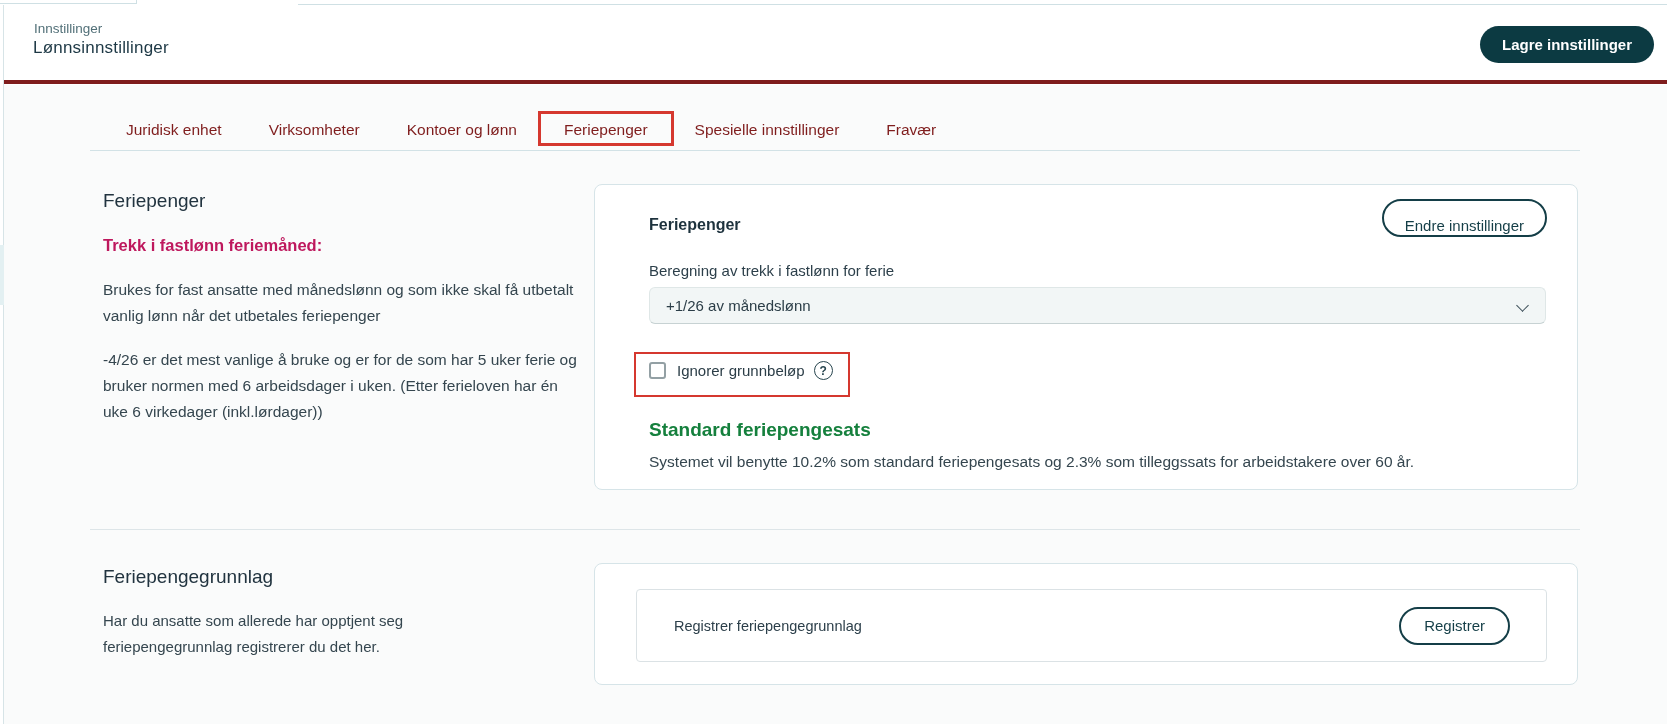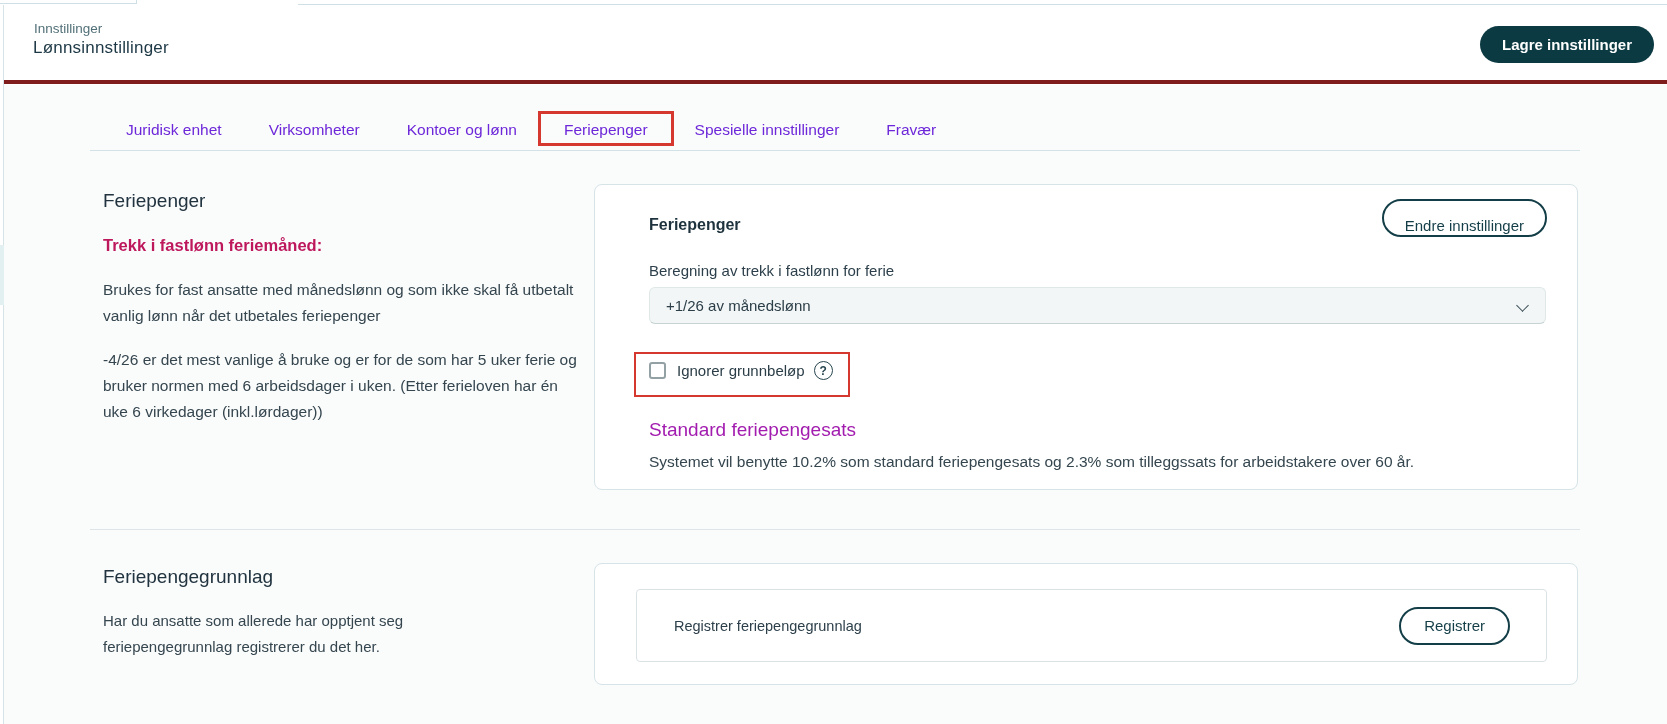--- a/index.html
+++ b/index.html
@@ -25,21 +25,21 @@
   .page-title { position: absolute; left: 29px; top: 33px; font-size: 17px; font-weight: 400; color: #1d3845; letter-spacing: 0.2px; }
   .save-btn { position: absolute; right: 13px; top: 21px; height: 37px; padding: 0 22px;
               background: #0c3a42; color: #ffffff; border: none; border-radius: 19px;
               font-family: inherit; font-size: 15px; font-weight: 700; cursor: pointer; }
 
   
   .content-bg { position: absolute; left: 4px; right: 0; top: 85px; bottom: 0; background: #fafbfb; }
 
   
   .tabs { position: absolute; left: 126px; top: 110px; height: 40px; display: flex; align-items: center; gap: 47px; }
-  .tab { font-size: 15.5px; color: #6d28d9; cursor: pointer; white-space: nowrap; position: relative; }
+  .tab { font-size: 15.5px; color: #7f1d1d; cursor: pointer; white-space: nowrap; position: relative; }
   .tabs-underline { position: absolute; left: 90px; top: 150px; width: 1490px; height: 1px; background: #d2e2e6; }
   .tab-annotation { position: absolute; left: -26px; right: -26px; top: -10px; bottom: -7px;
                     border: 3px solid #d5382f; pointer-events: none; }
 
   
   .s1-left { position: absolute; left: 103px; top: 190px; width: 474px; }
   .sec-heading { font-size: 19px; font-weight: 400; color: #21333f; }
   .s1-left .sec-heading { margin-bottom: 24px; }
   .s1-sub { font-size: 16.5px; font-weight: 700; color: #be185d; margin-bottom: 22px; }
   .s1-left p { font-size: 15.5px; line-height: 26px; color: #35464f; margin-bottom: 18px; }
@@ -60,21 +60,21 @@
              border-right: 1.5px solid #394b55; border-bottom: 1.5px solid #394b55;
              transform: rotate(45deg); }
   .annotation-box2 { position: absolute; left: 39px; top: 167px; width: 216px; height: 45px;
                      border: 2.5px solid #d5382f; pointer-events: none; }
   .checkbox-row { position: absolute; left: 54px; top: 176px; display: flex; align-items: center; }
   .checkbox { width: 17px; height: 17px; border: 2px solid #93a0a4; border-radius: 3px; background: #fff; cursor: pointer; }
   .checkbox-label { font-size: 15px; color: #2b3d47; margin-left: 11px; }
   .help-icon { width: 19px; height: 19px; border: 1.5px solid #27454e; border-radius: 50%;
                margin-left: 9px; display: flex; align-items: center; justify-content: center;
                font-size: 12px; font-weight: 700; color: #27454e; cursor: pointer; }
-  .std-heading { position: absolute; left: 54px; top: 234px; font-size: 19px; color: #a21caf; }
+  .std-heading { position: absolute; left: 54px; top: 234px; font-size: 19px; color: #15803d; font-weight: bold; }
   .std-desc { position: absolute; left: 54px; top: 268px; font-size: 15.5px; color: #35464f; }
 
   
   .divider { position: absolute; left: 90px; top: 529px; width: 1490px; height: 1px; background: #dde5e8; }
 
   
   .s2-left { position: absolute; left: 103px; top: 566px; width: 430px; }
   .s2-left .sec-heading { margin-bottom: 20px; }
   .s2-left p { font-size: 15px; line-height: 26px; color: #35464f; max-width: 354px; }
   .card2 { left: 594px; top: 563px; width: 984px; height: 122px; }

